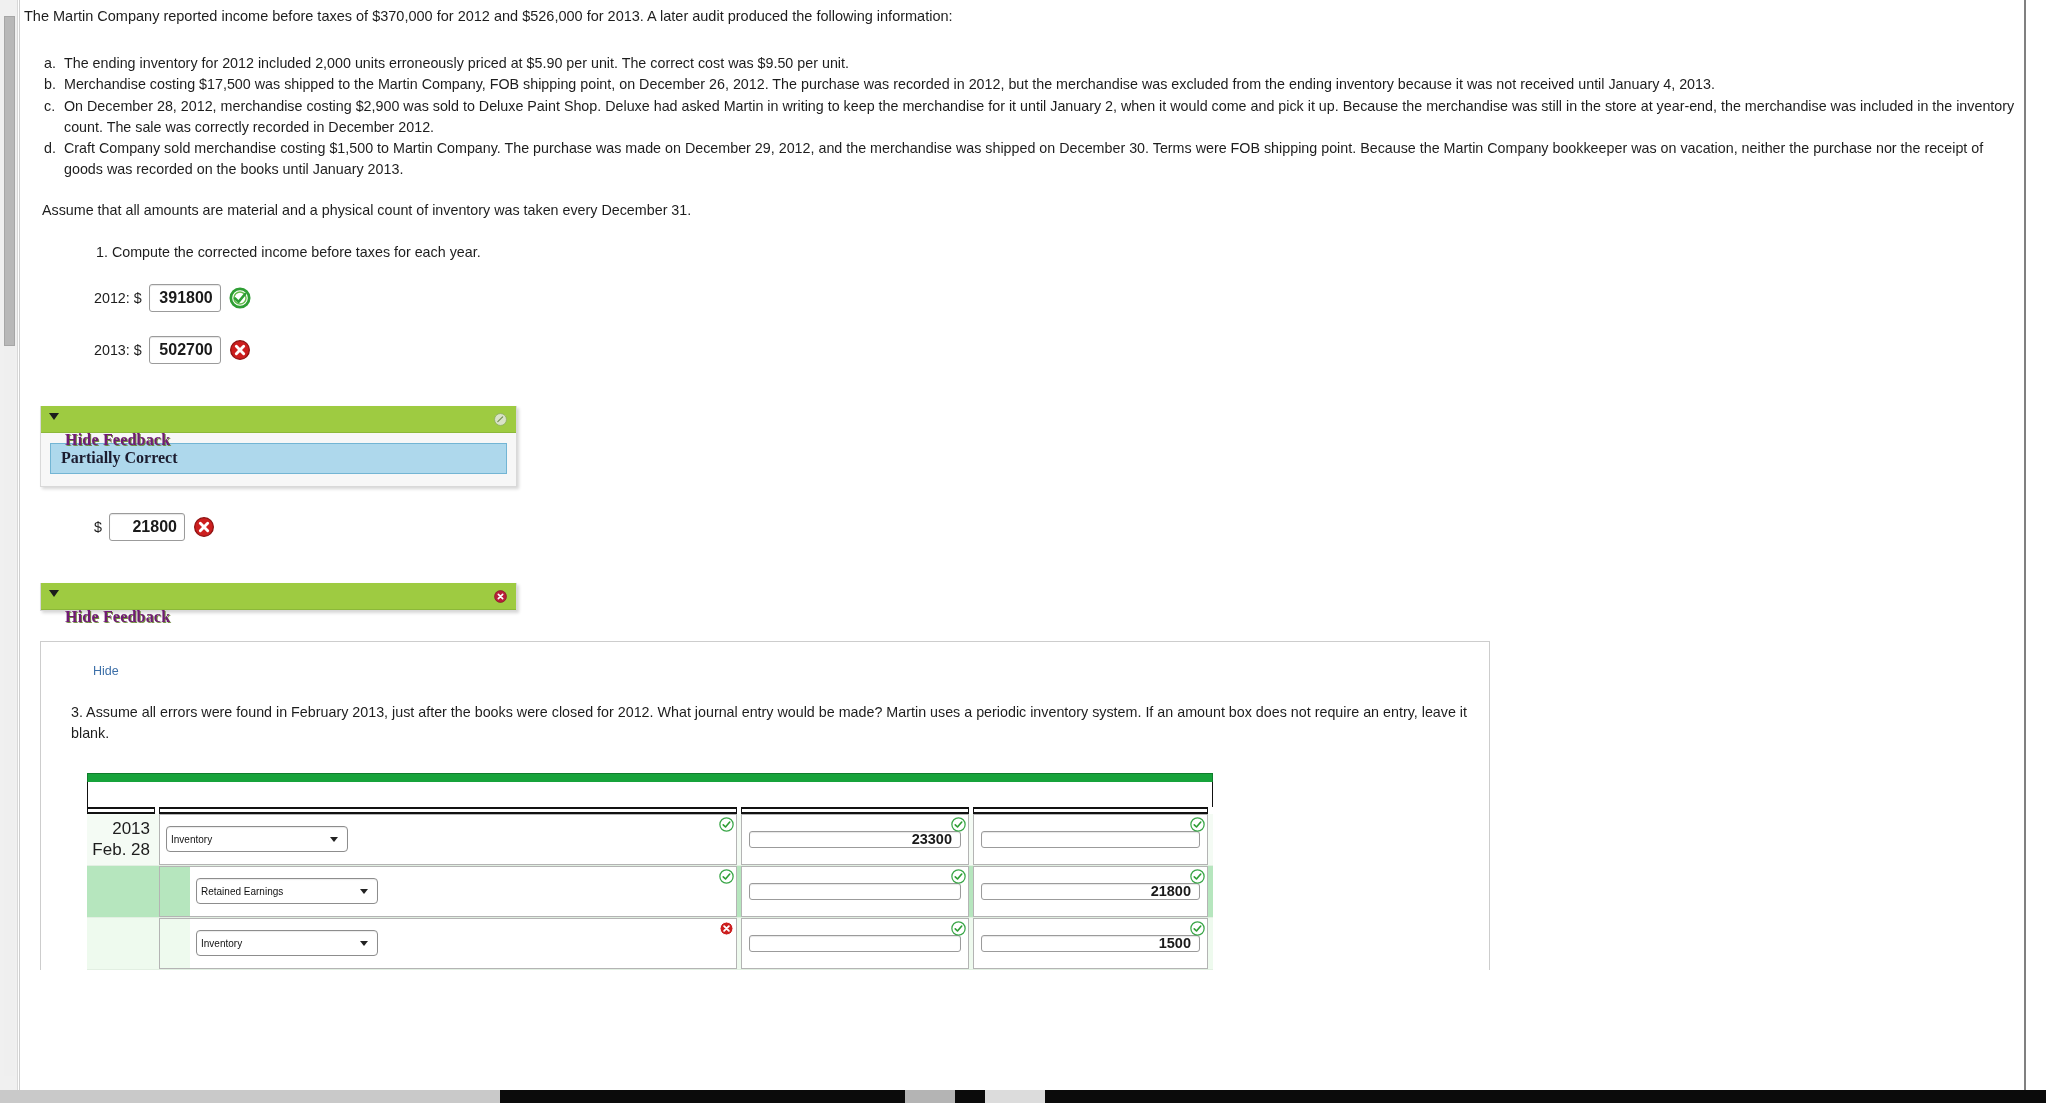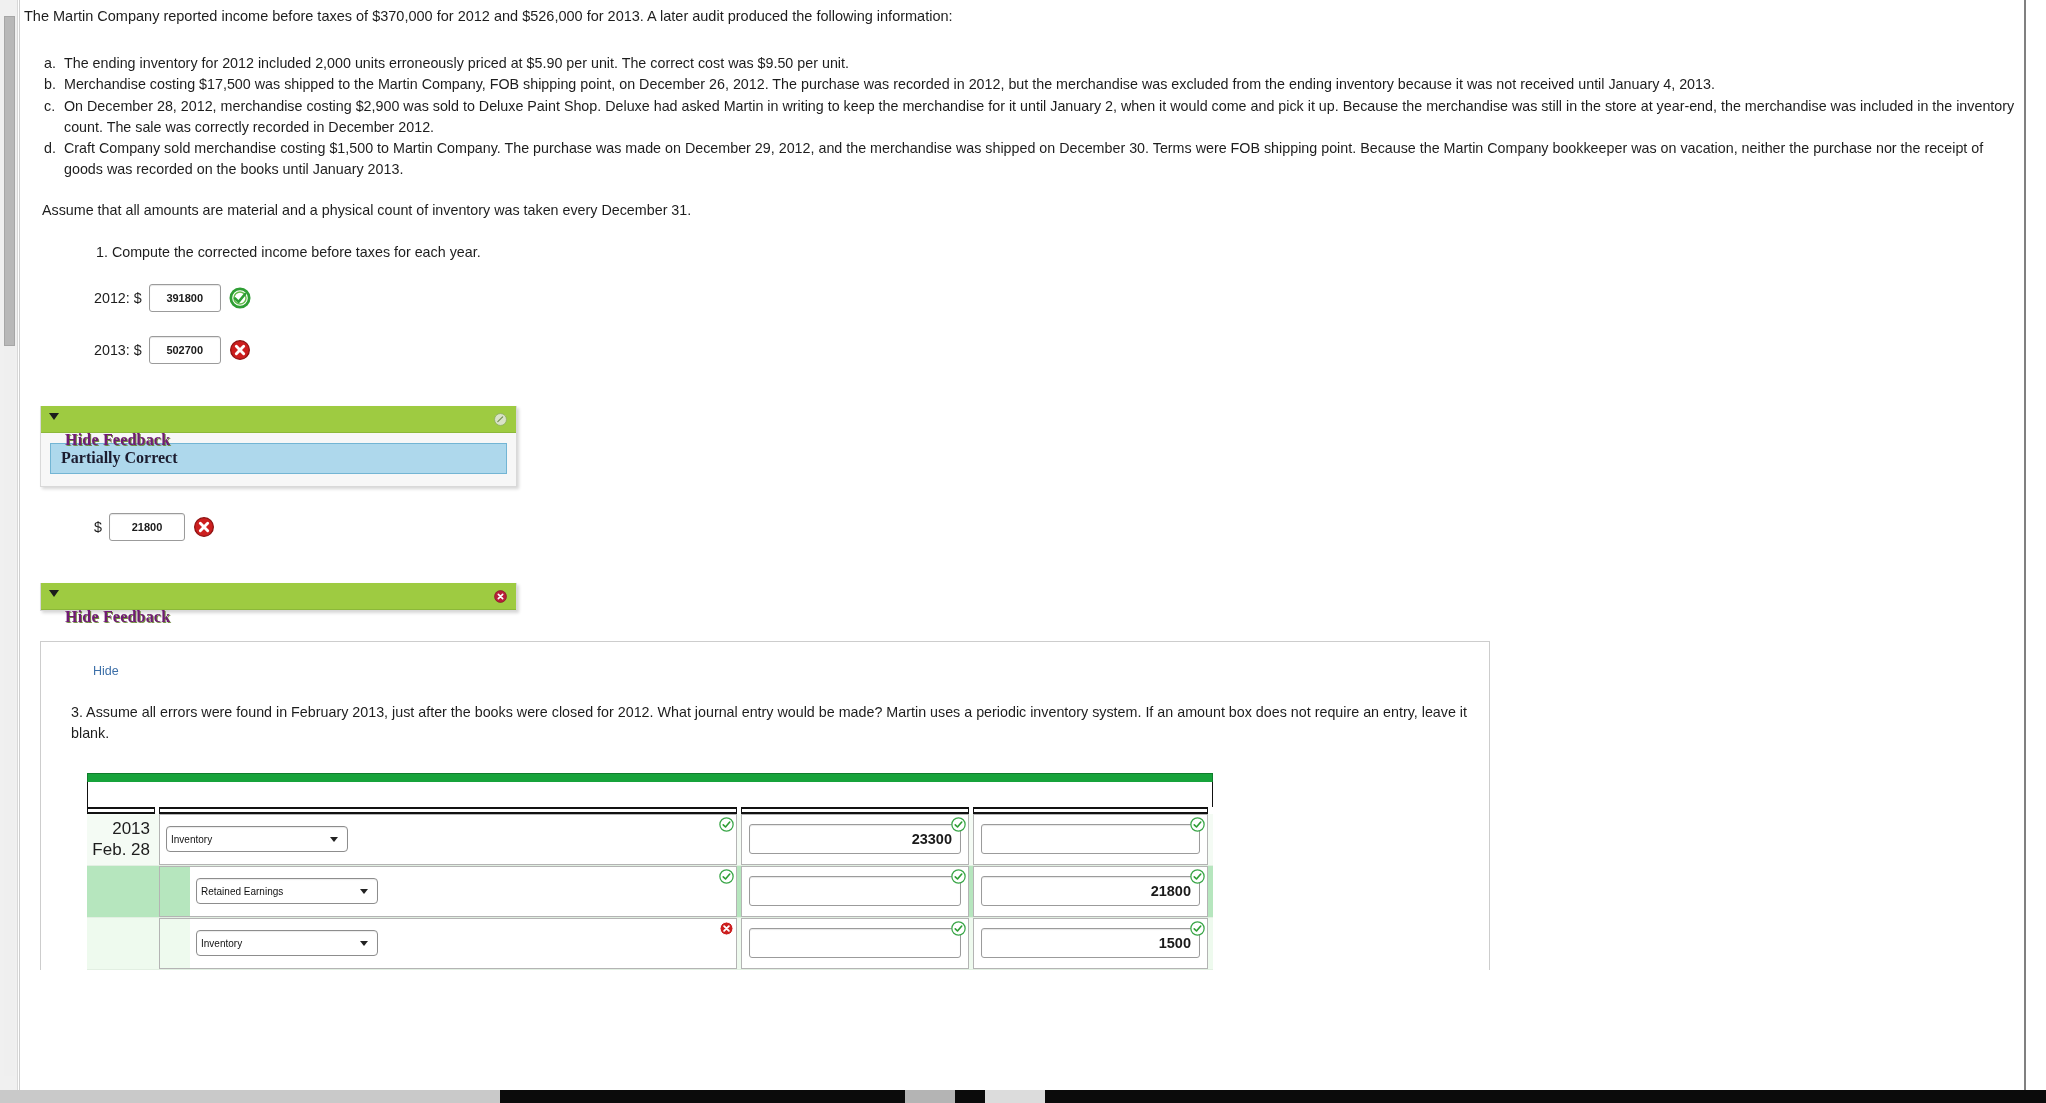--- a/index.html
+++ b/index.html
@@ -136,24 +136,24 @@
     font-size: 14.3px;
     color: #1d1d1d;
     margin-right: 7px;
   }
   input.amount-box {
     width: 72px;
     height: 28px;
     border: 1px solid #9b9b9b;
     border-radius: 3px;
     background: #ffffff;
-    text-align: center;
+    text-align: right;
     padding: 0 7px;
     font-family: "Liberation Sans", sans-serif;
-    font-size: 11px;
+    font-size: 16px;
     font-weight: bold;
     color: #1a1a1a;
     box-shadow: inset 0 1px 1px rgba(0,0,0,.10);
   }
   input.amount-box.wide { width: 76px; }
 
   
   .ico {
     display: inline-block;
     width: 22px; height: 22px;
@@ -343,21 +343,21 @@
     position: absolute;
     right: 10px; top: 11px;
     width: 0; height: 0;
     border-left: 4px solid transparent;
     border-right: 4px solid transparent;
     border-top: 5px solid #222;
     pointer-events: none;
   }
   input.j-amount {
     width: 100%;
-    height: 30px;
+    height: 17px;
     border: 1px solid #9b9b9b;
     border-radius: 3px;
     background: #ffffff;
     text-align: right;
     padding: 0 8px;
     font-family: "Liberation Sans", sans-serif;
     font-size: 14.5px;
     font-weight: bold;
     color: #1a1a1a;
     box-shadow: inset 0 1px 1px rgba(0,0,0,.10);

